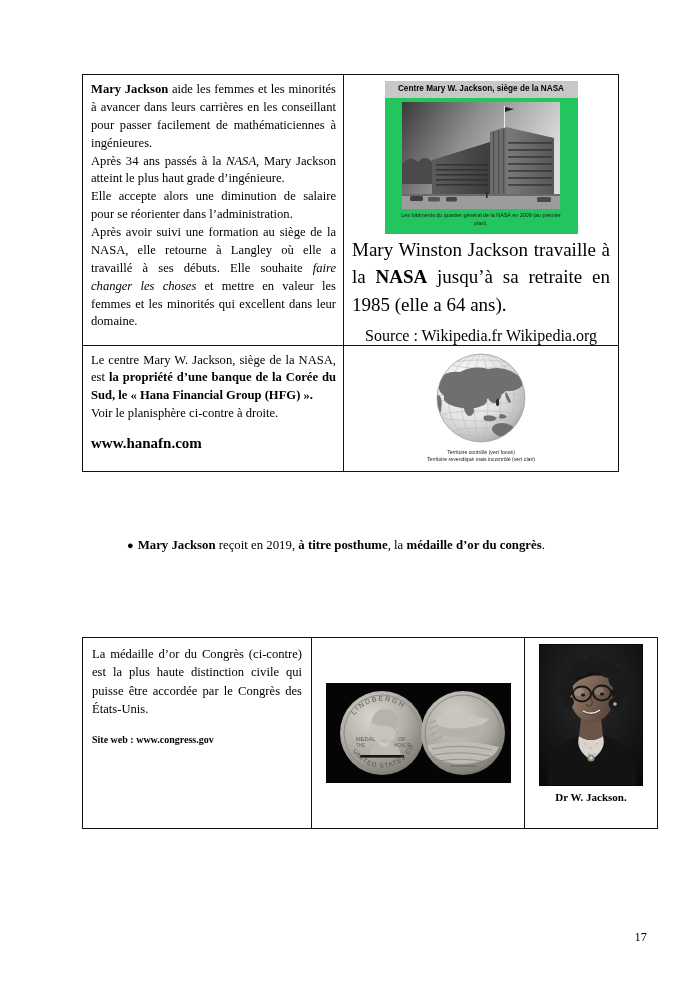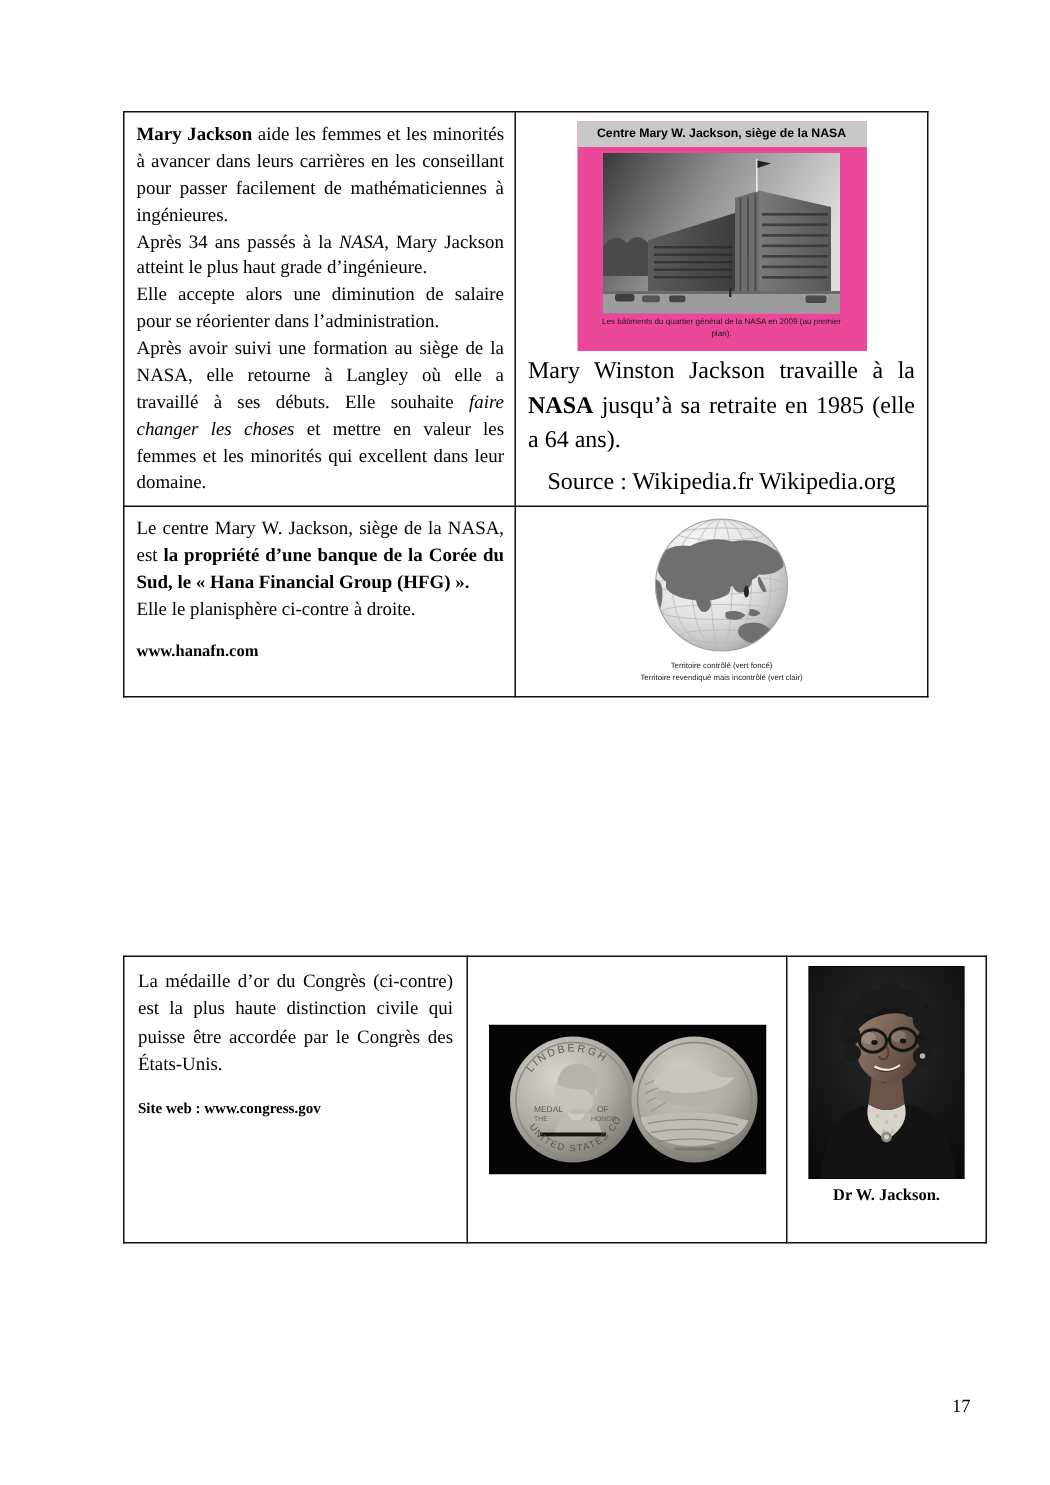--- a/index.html
+++ b/index.html
@@ -48,31 +48,31 @@
     font-size: 12.6px;
     line-height: 1.42;
     text-align: justify;
     margin: 0;
   }
   .body-text.nj { text-align: left; }
   b, .b { font-weight: bold; }
   i, .it { font-style: italic; }
 
   .small-url {
-    font-size: 11px;
+    font-size: 15px;
     font-weight: bold;
     margin: 0;
     padding-top: 12px;
   }
 
   
   .nasa-fig {
     width: 193px;
     margin: 6px auto 0 auto;
-    background: #ec4899;
+    background: #22c55e;
   }
   .nasa-fig-title {
     background: #c8c8c8;
     color: #000;
     font-family: "Liberation Sans", "DejaVu Sans", sans-serif;
     font-weight: bold;
     font-size: 8.2px;
     line-height: 1.25;
     text-align: center;
     padding: 3px 4px 4px 4px;
@@ -90,21 +90,21 @@
   .nasa-fig-cap {
     font-family: "Liberation Sans", "DejaVu Sans", sans-serif;
     font-size: 5.4px;
     line-height: 1.45;
     text-align: center;
     color: #1a1a1a;
     padding: 1px 10px 6px 10px;
   }
 
   .right-para {
-    font-size: 16px;
+    font-size: 19px;
     line-height: 1.45;
     text-align: justify;
     margin: 0;
     padding: 2px 8px 0 8px;
   }
   .source-line {
     font-size: 16px;
     text-align: center;
     margin: 0;
     padding: 8px 6px 0 6px;
@@ -328,21 +328,21 @@
 
           <p class="source-line">Source : Wikipedia.fr Wikipedia.org</p>
         </td>
       </tr>
 
       <tr>
 
         <td>
           <div class="cell-pad">
             <p class="body-text"><span>Le centre Mary W. Jackson, siège de la NASA, est </span><span class="b">la propriété d’une banque de la Corée du Sud, le « Hana Financial Group (HFG) ».</span></p>
-            <p class="body-text nj">Elle le planisphère ci-contre à droite.</p>
+            <p class="body-text nj">Voir le planisphère ci-contre à droite.</p>
             <p class="small-url">www.hanafn.com</p>
           </div>
         </td>
 
         <td>
           <div class="globe-fig">
             <svg class="globe-img" viewBox="0 0 126 97">
               <defs>
                 <radialGradient id="gsh" cx="0.36" cy="0.32" r="0.78">
                   <stop offset="0" stop-color="#fdfdfd"></stop>
@@ -397,20 +397,21 @@
               <div>Territoire contrôlé (vert foncé)</div>
               <div>Territoire revendiqué mais incontrôlé (vert clair)</div>
             </div>
           </div>
         </td>
       </tr>
     </tbody>
   </table>
 
   <div class="mid">
+    <p class="bullet-line"><span class="bullet-dot">●</span><span class="b">Mary Jackson</span><span> reçoit en 2019, </span><span class="b">à titre posthume</span><span>, la </span><span class="b">médaille d’or du congrès</span><span>.</span></p>
   </div>
 
   <table class="table2">
     <colgroup>
       <col class="t2-col-a">
       <col class="t2-col-b">
       <col class="t2-col-c">
     </colgroup>
     <tbody>
       <tr>

